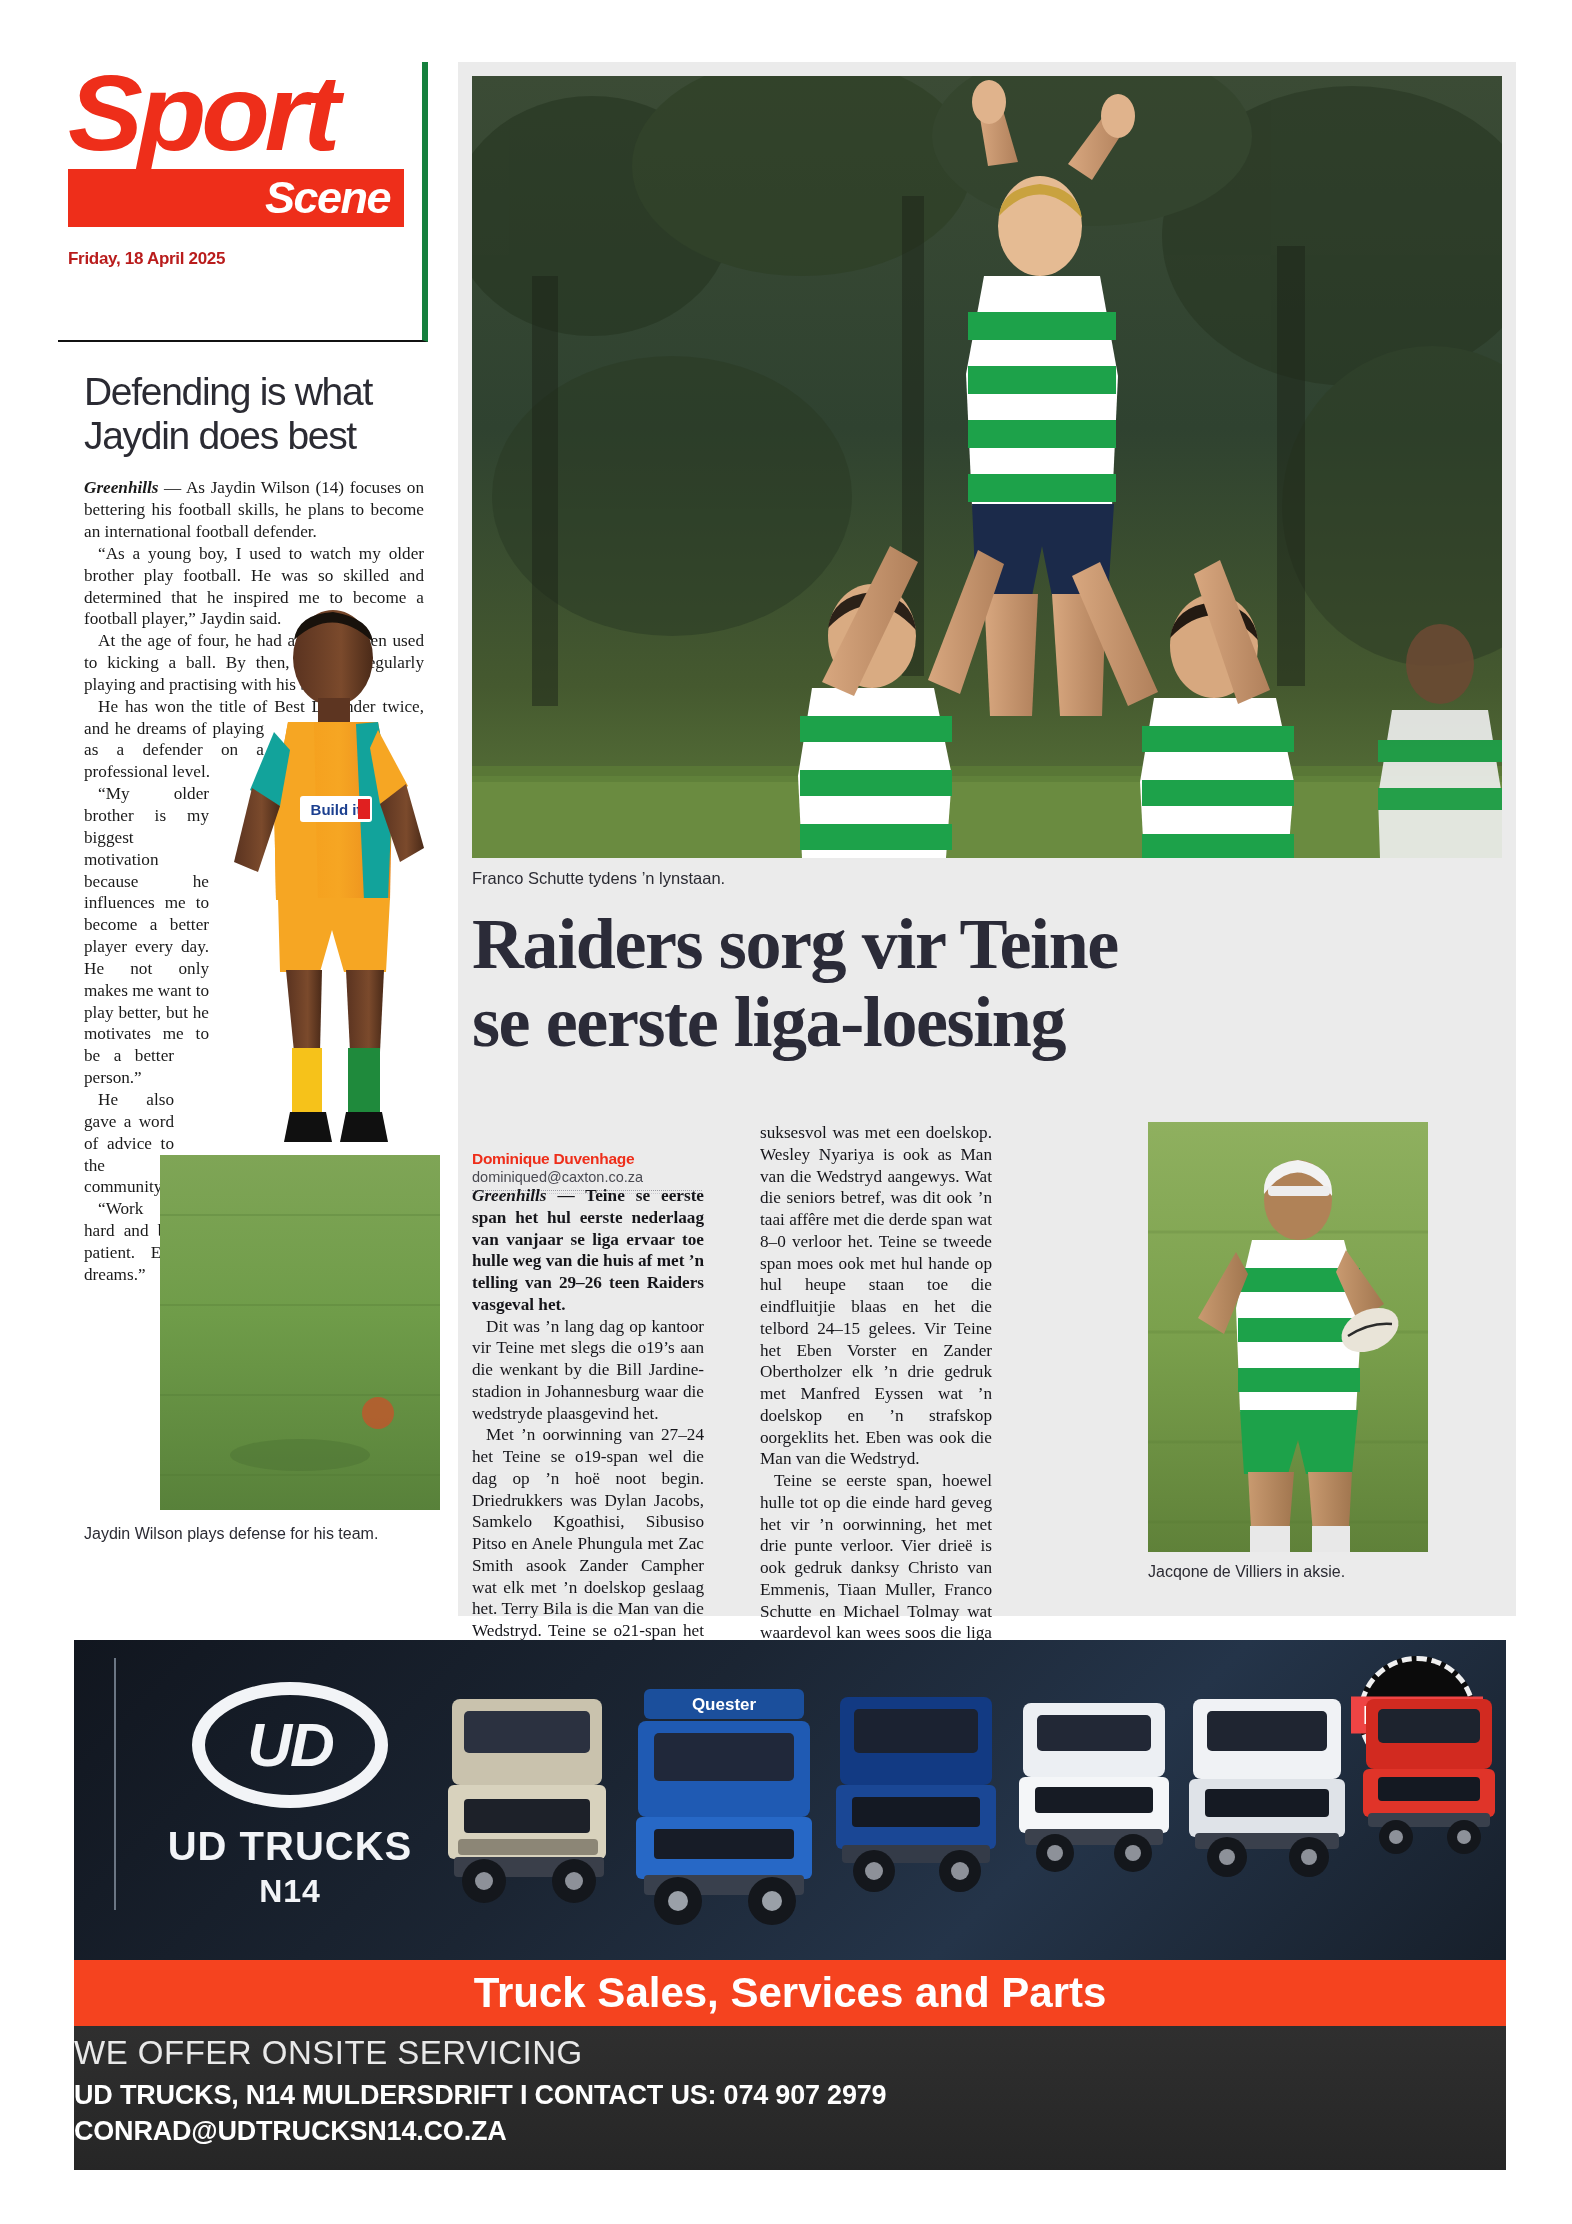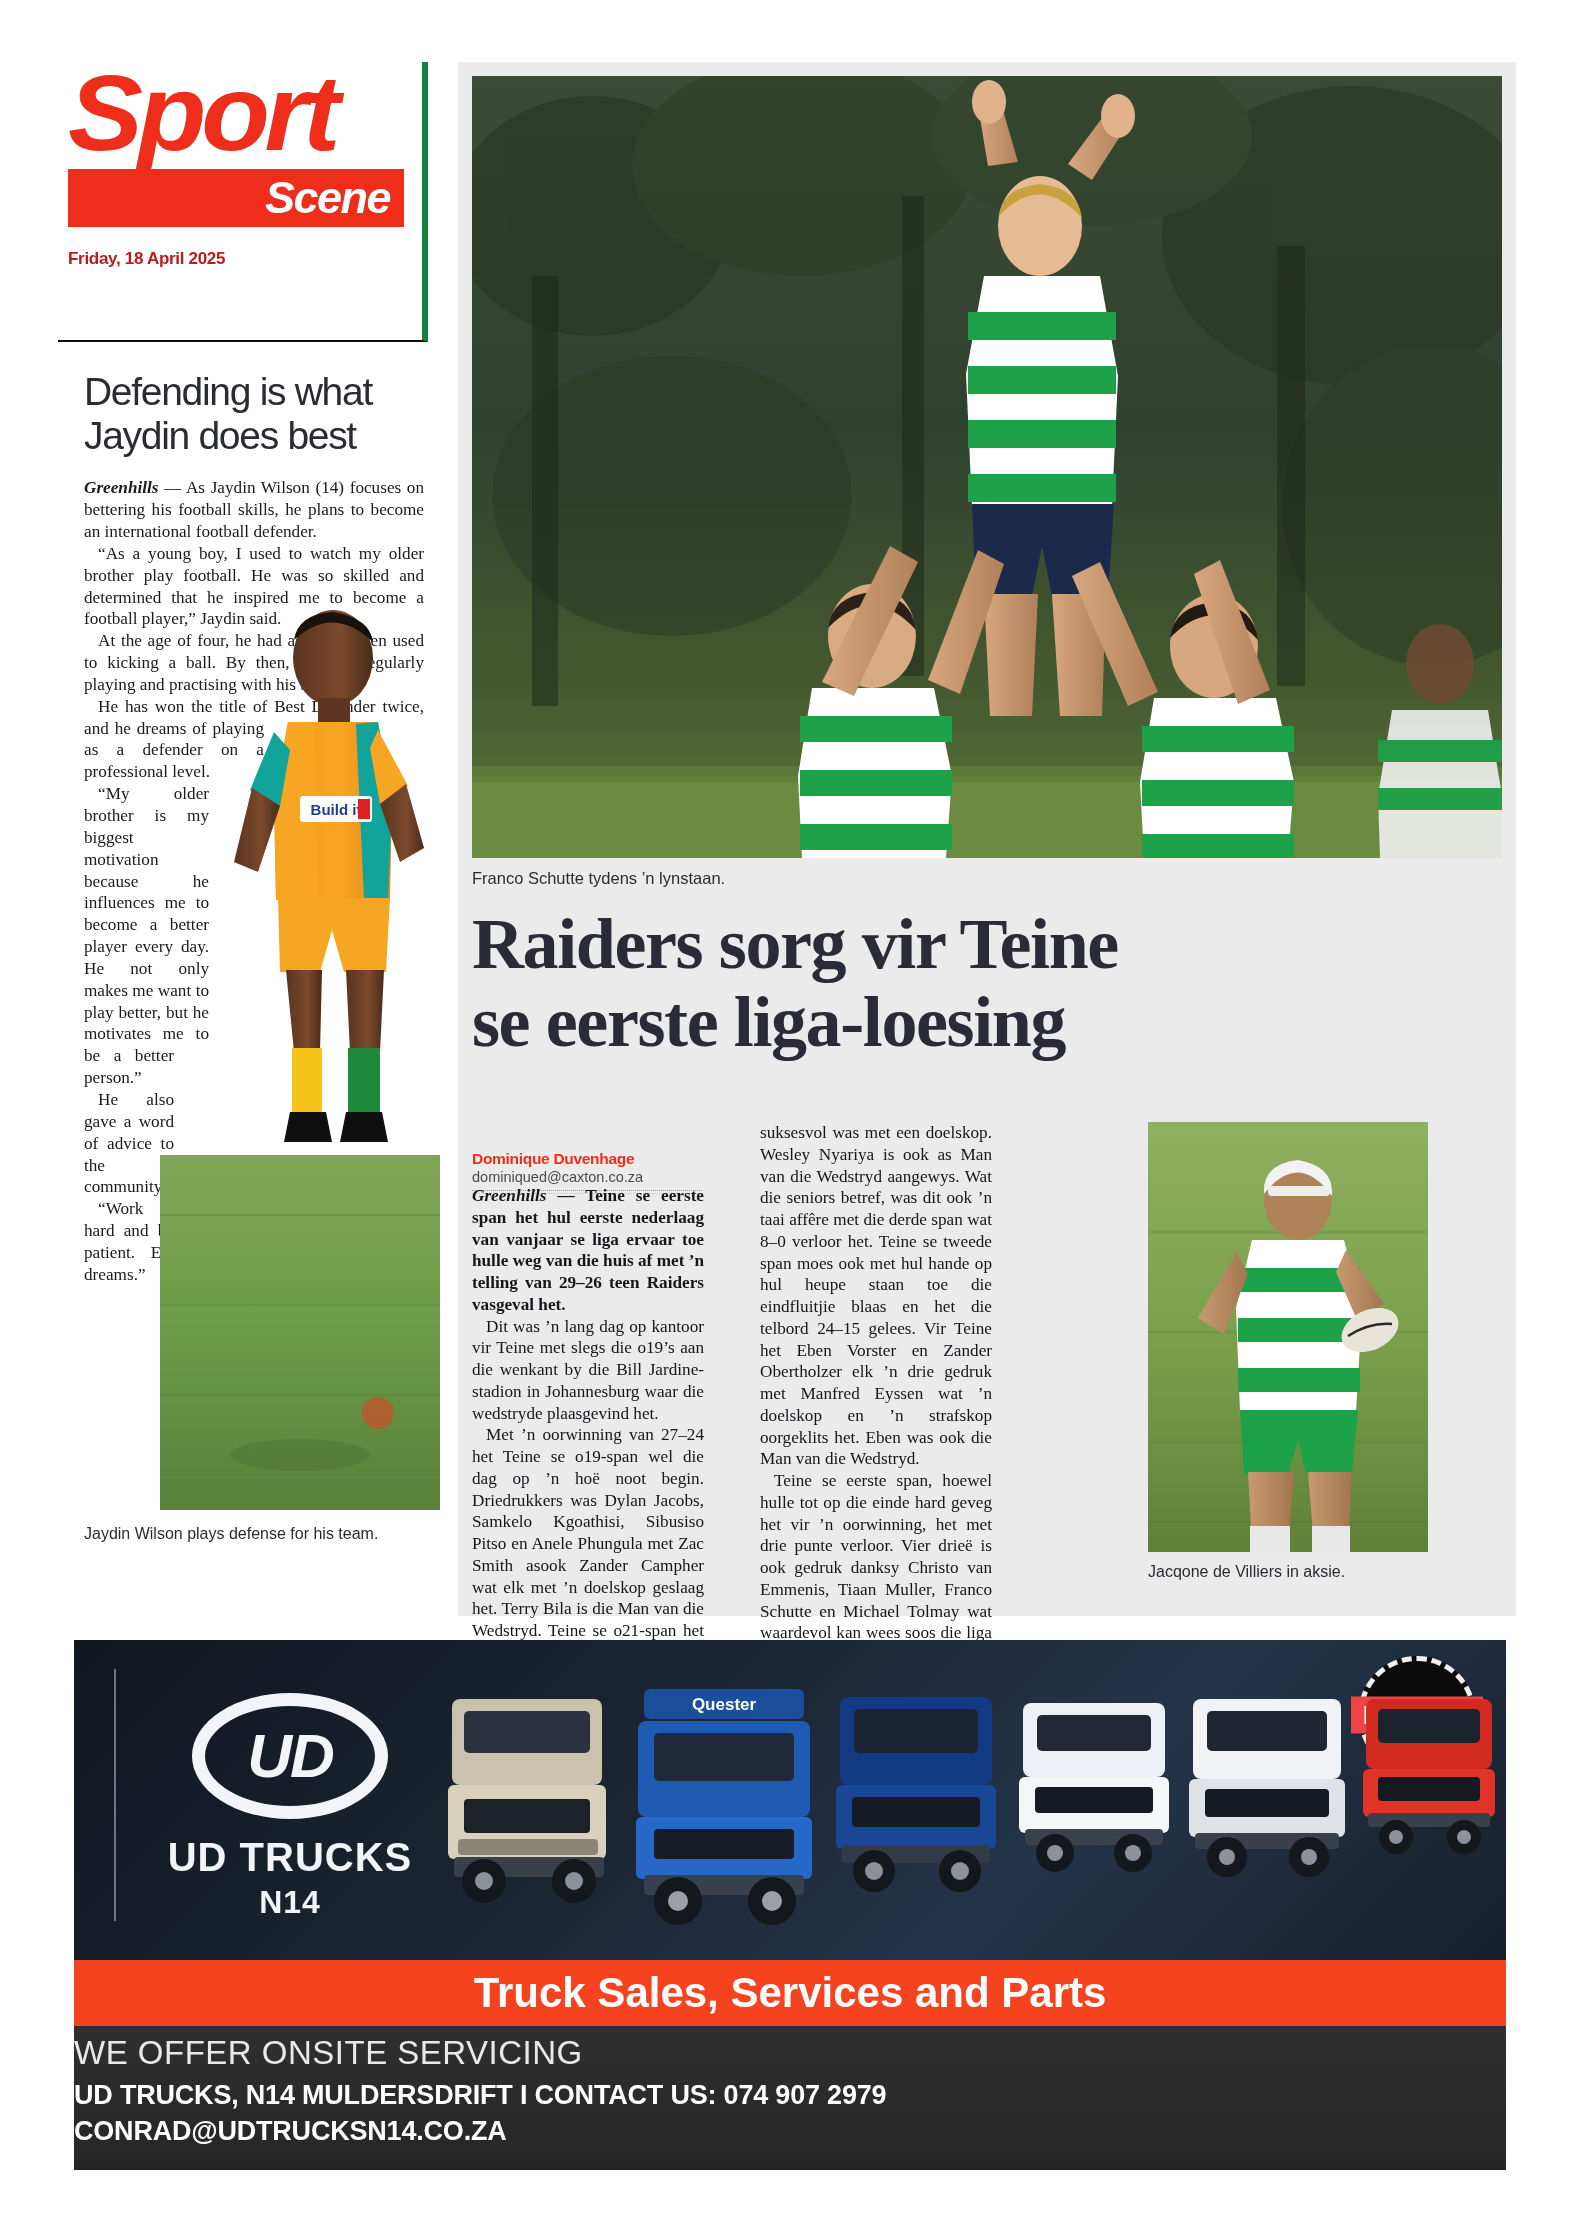--- a/index.html
+++ b/index.html
@@ -67,21 +67,21 @@
   .side-photo { position: absolute; left: 1148px; top: 1122px; width: 280px; height: 430px;
                 overflow: hidden; }
   .cap-side { position: absolute; left: 1148px; top: 1563px; width: 300px;
               font-family: "Liberation Sans", sans-serif; font-size: 16px; color: #2b2b33; }
 
   
   .ad { position: absolute; left: 74px; top: 1640px; width: 1432px; height: 530px;
         background: linear-gradient(135deg,#11161f 0%,#1b2533 35%,#243449 60%,#121820 100%);
         overflow: hidden; }
   .ad-top { position: relative; height: 320px; }
-  .ud-block { position: absolute; left: 40px; top: 29px; width: 330px; text-align: center;
+  .ud-block { position: absolute; left: 40px; top: 18px; width: 330px; text-align: center;
               border-left: 2px solid #6b7684; padding-left: 20px; }
   .ud-oval { width: 196px; height: 126px; border: 13px solid #f2f4f7; border-radius: 50%;
              margin: 24px auto 0 auto; position: relative; }
   .ud-letters { position: absolute; left: 0; right: 0; top: 50%; transform: translateY(-50%);
                 font-family: "Liberation Sans", sans-serif; font-weight: bold; font-style: italic;
                 font-size: 62px; color: #f2f4f7; letter-spacing: -2px; line-height: 1; }
   .ud-name { font-family: "Liberation Sans", sans-serif; font-weight: bold; font-size: 40px;
              color: #f2f4f7; letter-spacing: 1px; margin-top: 16px; }
   .ud-n14 { font-family: "Liberation Sans", sans-serif; font-weight: bold; font-size: 32px;
             color: #f2f4f7; letter-spacing: 1px; margin-top: 4px; }

